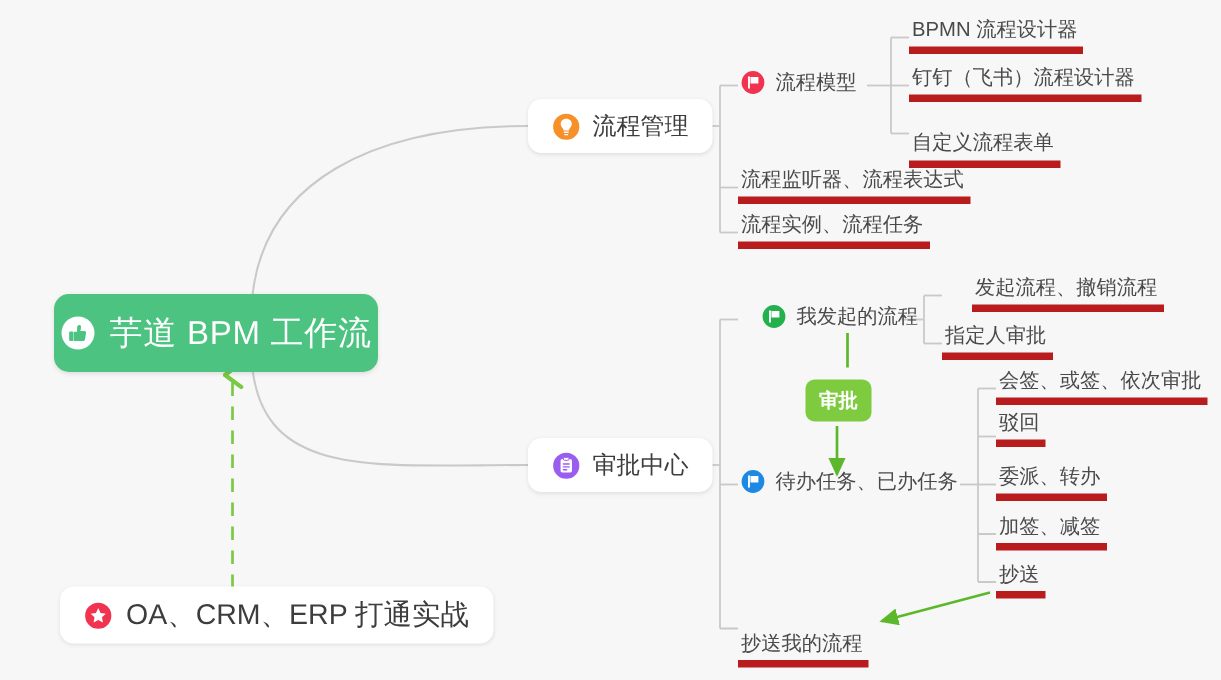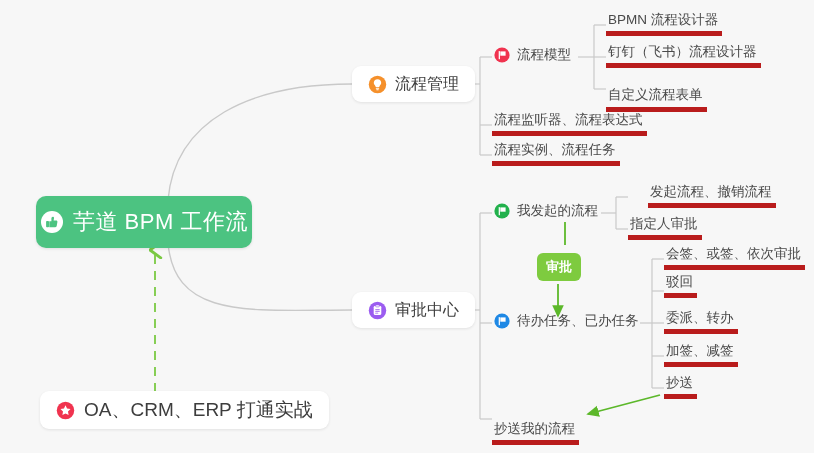--- a/index.html
+++ b/index.html
@@ -247,21 +247,21 @@
   </div>
 
   <div class="node leaf-node" style="left:606px; top:44px;">
     <span class="leaf-label">钉钉（飞书）流程设计器</span>
   </div>
 
   <div class="node leaf-node" style="left:606px; top:88px;align-items:flex-end;">
     <span class="leaf-label">自定义流程表单</span>
   </div>
 
-  <div class="node leaf-node no-rule" style="left:492px; top:200px;text-align:right;">
+  <div class="node leaf-node no-rule" style="left:506px; top:200px;text-align:right;">
     <span class="icon">
       <svg width="16" height="16" viewBox="0 0 16 16">
         <circle cx="8" cy="8" r="7.6" fill="#22b14c"></circle>
         <rect x="4.7" y="3.9" width="1.25" height="8.3" rx="0.55" fill="#ffffff"></rect>
         <path d="M6.3 4.4 L11.6 4.4 L11.6 8.7 L6.3 8.7 Z" fill="#ffffff"></path>
       </svg>
     </span>
     <span class="leaf-label">我发起的流程</span>
   </div>
 

